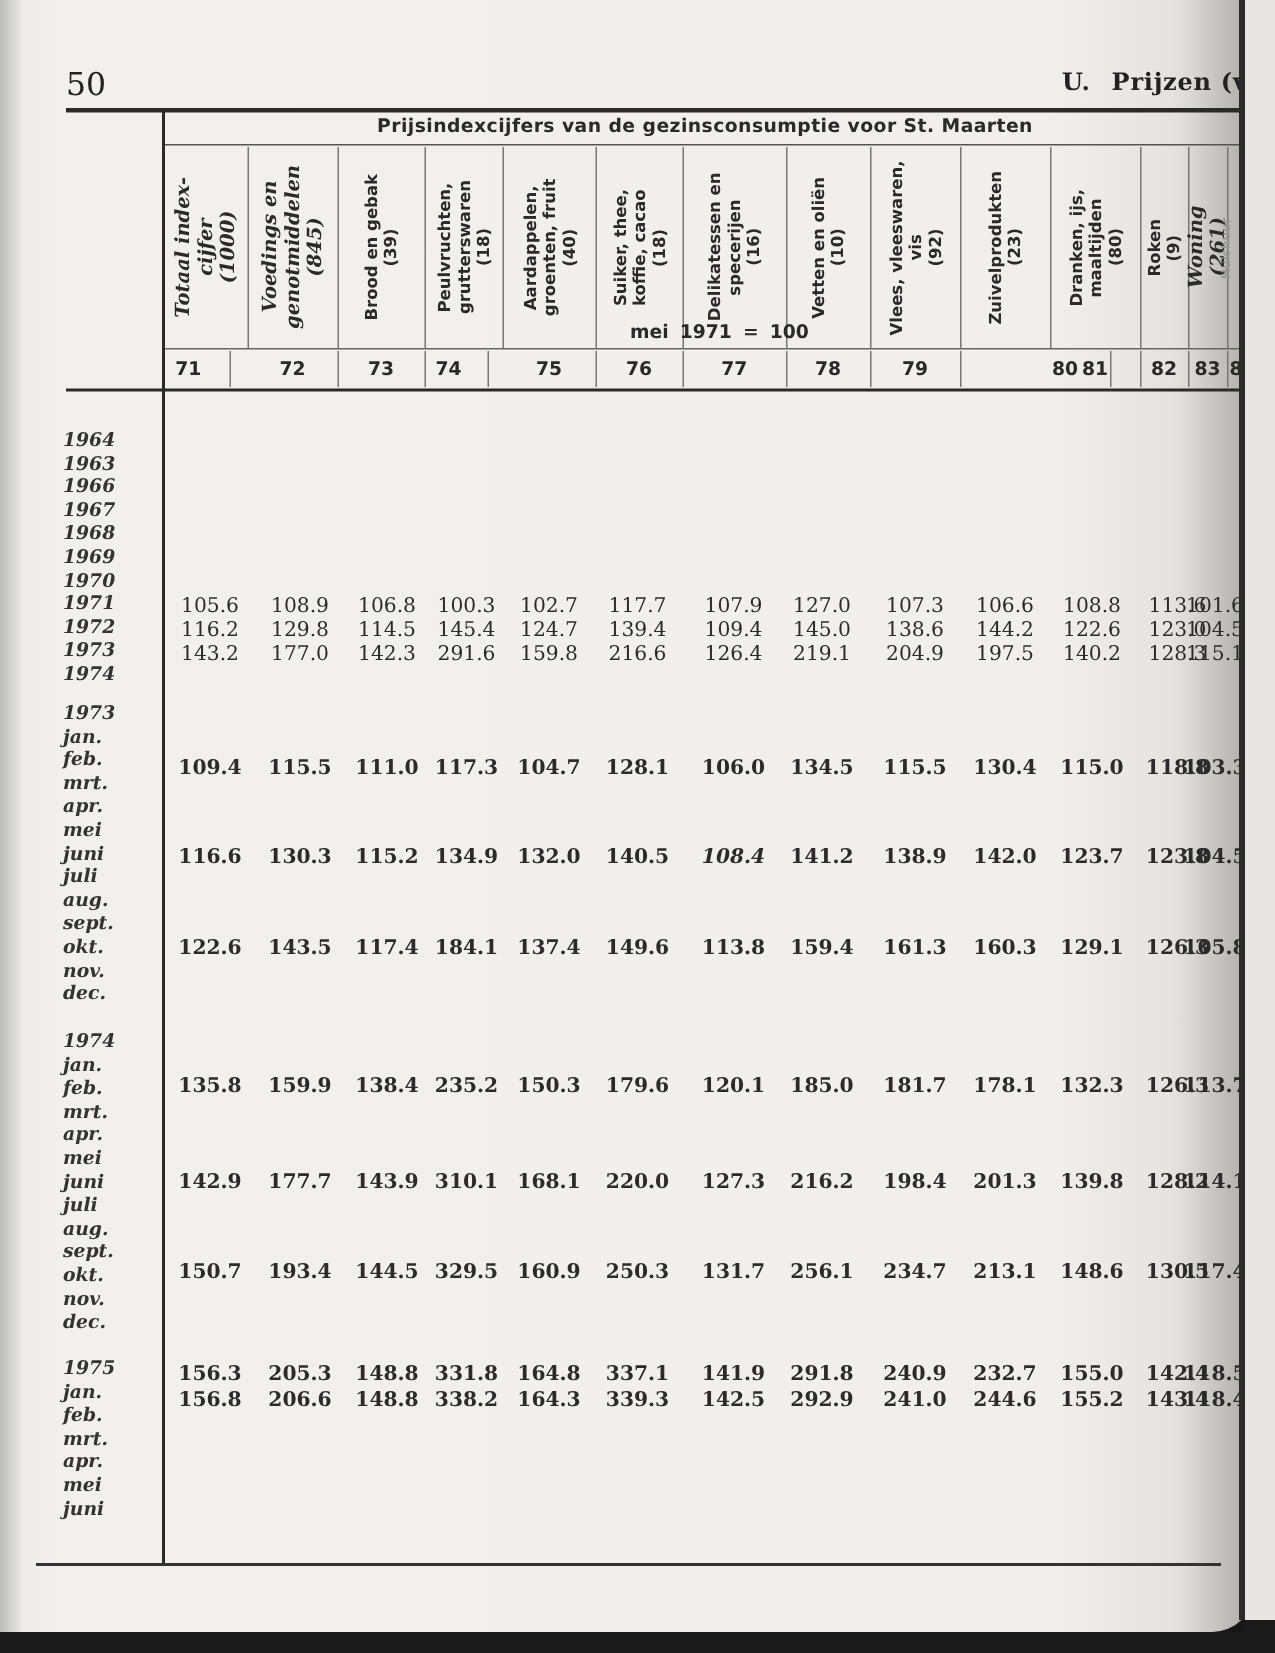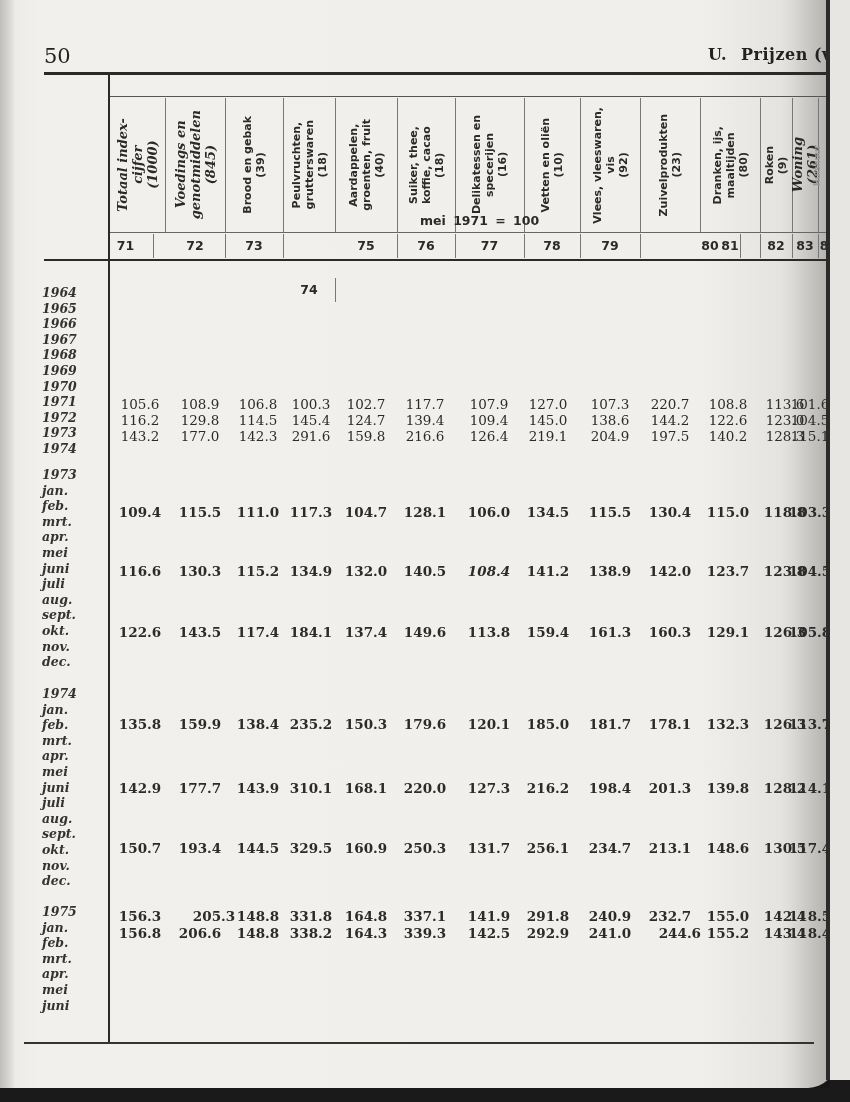--- a/index.html
+++ b/index.html
@@ -96,20 +96,21 @@
 
   <div class="page-num">50</div>
   <div class="section-title">
     <span>U.</span><span class="gap"></span><span>Prijzen</span>
     <span class="cont">(vervolg)</span>
   </div>
 
   <div class="rule-top"></div>
   <div class="stub-line"></div>
 
+  <div class="group-title">Prijsindexcijfers van de gezinsconsumptie voor St. Maarten</div>
   <div class="group-rule"></div>
 
   <div id="col-heads">
       <div class="col-head" style="left: 110px; width: 55px;">
         <div class="rot serif">Totaal index-
 cijfer
 (1000)</div>
       </div>
       <div class="col-head" style="left: 165px; width: 60px;">
         <div class="rot serif">Voedings en
@@ -171,37 +172,37 @@
 (...)</div>
       </div>
     </div>
 
   <div class="base-label">mei 1971 = 100</div>
   <div class="num-rule"></div>
   <div id="col-nums">
       <div class="col-num" style="left: 98px; width: 55px;">71</div>
       <div class="col-num" style="left: 165px; width: 60px;">72</div>
       <div class="col-num" style="left: 225px; width: 58px;">73</div>
-      <div class="col-num" style="left: 283px; width: 52px; margin-top: 44px;">74</div>
+      <div class="col-num" style="left: 273px; width: 52px;">74</div>
       <div class="col-num" style="left: 335px; width: 62px;">75</div>
       <div class="col-num" style="left: 397px; width: 58px;">76</div>
       <div class="col-num" style="left: 455px; width: 69px;">77</div>
       <div class="col-num" style="left: 524px; width: 56px;">78</div>
       <div class="col-num" style="left: 580px; width: 60px;">79</div>
       <div class="col-num" style="left: 640px; width: 60px; margin-left: 40px;">80</div>
       <div class="col-num" style="left: 700px; width: 60px;">81</div>
       <div class="col-num" style="left: 760px; width: 32px;">82</div>
       <div class="col-num" style="left: 792px; width: 26px;">83</div>
       <div class="col-num" style="left: 818px; width: 12px;">8</div>
     </div>
   <div class="rule-head"></div>
 
   <div class="stub" id="stub-years" style="top:285px;">
       <div>1964</div>
-      <div>1965</div>
+      <div>1963</div>
       <div>1966</div>
       <div>1967</div>
       <div>1968</div>
       <div>1969</div>
       <div>1970</div>
       <div>1971</div>
       <div>1972</div>
       <div>1973</div>
       <div>1974</div>
     </div>
@@ -249,21 +250,21 @@
       <div class="row" style="top: 396px; width: 720px;">
         <span class="cell" style="left: -1px;">105.6</span>
         <span class="cell" style="left: 59px;">108.9</span>
         <span class="cell" style="left: 117px;">106.8</span>
         <span class="cell" style="left: 170px;">100.3</span>
         <span class="cell" style="left: 225px;">102.7</span>
         <span class="cell" style="left: 284px;">117.7</span>
         <span class="cell" style="left: 348px;">107.9</span>
         <span class="cell" style="left: 407px;">127.0</span>
         <span class="cell" style="left: 469px;">107.3</span>
-        <span class="cell" style="left: 529px;">220.7</span>
+        <span class="cell" style="left: 529px;">106.6</span>
         <span class="cell" style="left: 587px;">108.8</span>
         <span class="cell" style="left: 644px;">113.6</span>
         <span class="cell" style="left: 669px;">101.6</span>
       </div>
       <div class="row" style="top: 412px; width: 720px;">
         <span class="cell" style="left: -1px;">116.2</span>
         <span class="cell" style="left: 59px;">129.8</span>
         <span class="cell" style="left: 117px;">114.5</span>
         <span class="cell" style="left: 170px;">145.4</span>
         <span class="cell" style="left: 225px;">124.7</span>
@@ -376,21 +377,21 @@
         <span class="cell" style="left: 348px;">131.7</span>
         <span class="cell" style="left: 407px;">256.1</span>
         <span class="cell" style="left: 469px;">234.7</span>
         <span class="cell" style="left: 529px;">213.1</span>
         <span class="cell" style="left: 587px;">148.6</span>
         <span class="cell" style="left: 644px;">130.5</span>
         <span class="cell" style="left: 669px;">117.4</span>
       </div>
       <div class="row bold" style="top: 908px; width: 720px;">
         <span class="cell" style="left: -1px;">156.3</span>
-        <span class="cell" style="left: 73px;">205.3</span>
+        <span class="cell" style="left: 59px;">205.3</span>
         <span class="cell" style="left: 117px;">148.8</span>
         <span class="cell" style="left: 170px;">331.8</span>
         <span class="cell" style="left: 225px;">164.8</span>
         <span class="cell" style="left: 284px;">337.1</span>
         <span class="cell" style="left: 348px;">141.9</span>
         <span class="cell" style="left: 407px;">291.8</span>
         <span class="cell" style="left: 469px;">240.9</span>
         <span class="cell" style="left: 529px;">232.7</span>
         <span class="cell" style="left: 587px;">155.0</span>
         <span class="cell" style="left: 644px;">142.4</span>
@@ -399,21 +400,21 @@
       <div class="row bold" style="top: 925px; width: 720px;">
         <span class="cell" style="left: -1px;">156.8</span>
         <span class="cell" style="left: 59px;">206.6</span>
         <span class="cell" style="left: 117px;">148.8</span>
         <span class="cell" style="left: 170px;">338.2</span>
         <span class="cell" style="left: 225px;">164.3</span>
         <span class="cell" style="left: 284px;">339.3</span>
         <span class="cell" style="left: 348px;">142.5</span>
         <span class="cell" style="left: 407px;">292.9</span>
         <span class="cell" style="left: 469px;">241.0</span>
-        <span class="cell" style="left: 529px; text-align: right;">244.6</span>
+        <span class="cell" style="left: 529px;">244.6</span>
         <span class="cell" style="left: 587px;">155.2</span>
         <span class="cell" style="left: 644px;">143.4</span>
         <span class="cell" style="left: 669px;">118.4</span>
       </div>
     </div>
 
   <div class="rule-bottom"></div>
 </div>
 
 <div class="next-page"></div>

